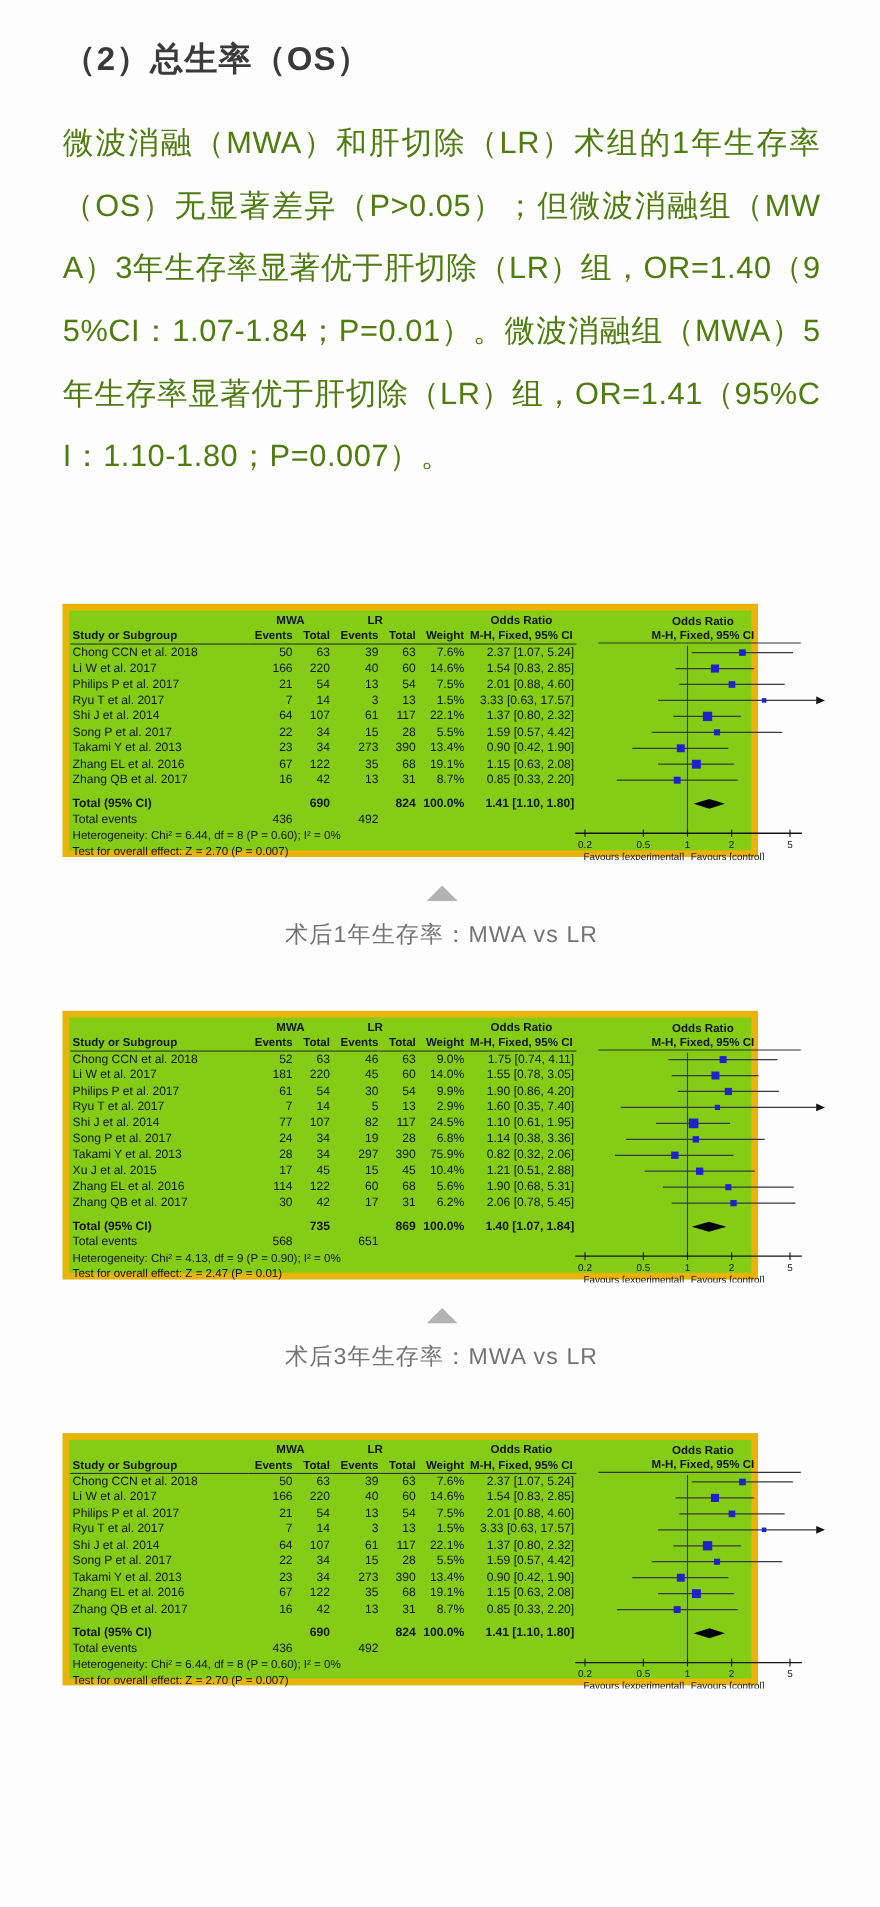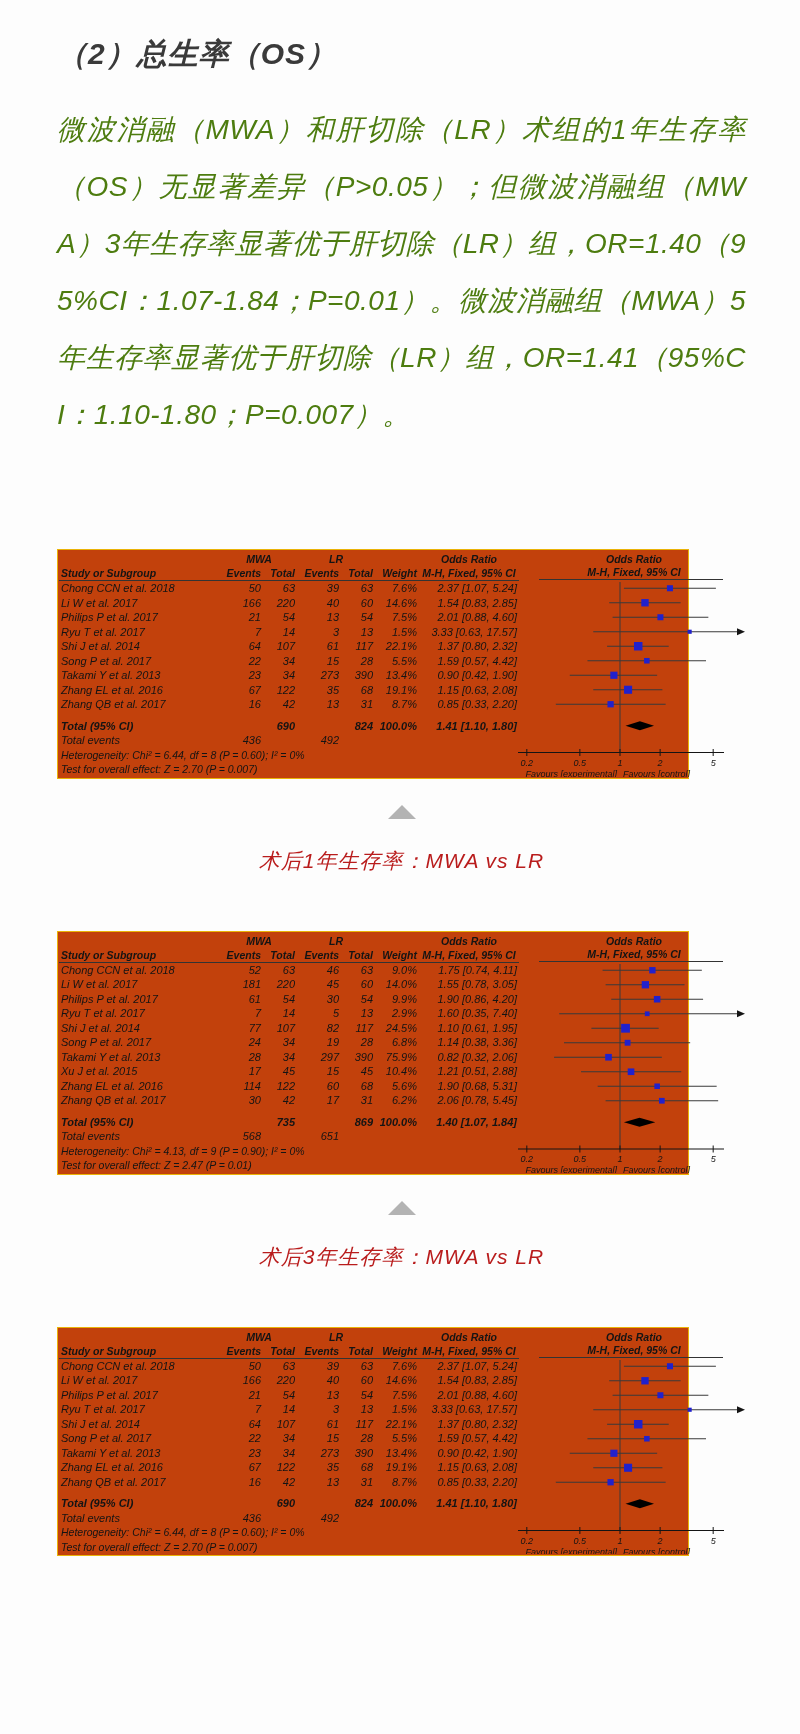--- a/index.html
+++ b/index.html
@@ -1,30 +1,30 @@
 <!DOCTYPE html>
 <html><head>
 <meta charset="utf-8">
 <style>
   html,body{margin:0;padding:0;}
   body{
     width:800px;min-height:1734px;background:#fdfdfd;overflow:hidden;
     font-family:"Liberation Sans","DejaVu Sans",sans-serif;color:#222;
   }
-  .doc{padding:34px 54px 40px 57px;width:689px;font-style:italic;}
+  .doc{padding:34px 54px 40px 57px;width:689px;}
   h1.sec-heading{
     font-size:30px;font-weight:700;color:#3a3a3a;margin:0 0 26px 0;letter-spacing:1px;
   }
   .body-text{
     font-size:28px;line-height:57px;color:#4d7c0f;margin:0 0 106px 0;
     text-align:justify;letter-spacing:0.5px;word-break:break-all;
   }
   .figure-block{margin:0 0 56px 0;}
   .figure-box{
-    position:relative;border:1px solid #eab308;background:#c2410c;
+    position:relative;border:6px solid #eab308;background:#84cc16;
     width:632px;padding:2px 0 3px 1px;box-sizing:border-box;
   }
   table.meta-table{border-collapse:collapse;table-layout:fixed;width:460px;}
   table.meta-table th,table.meta-table td{
     padding:0 2px;font-size:11px;line-height:14.5px;color:#141414;
     white-space:nowrap;overflow:hidden;
   }
   table.meta-table thead th{font-size:10.5px;font-weight:700;line-height:14px;}
   table.meta-table thead tr.h2 th{border-bottom:1px solid #333;}
   td.num,th.num{text-align:right;}
@@ -35,21 +35,21 @@
   tr.gap td{height:7px;line-height:7px;font-size:2px;}
   tr.note td{font-size:10.5px;}
   svg.plot{position:absolute;top:2px;left:459px;}
   .caption-wrap{margin-top:26px;text-align:center;}
   .tri{
     width:0;height:0;margin:0 auto;
     border-left:14px solid transparent;border-right:14px solid transparent;
     border-bottom:14px solid #b3b3b3;
   }
   .caption{
-    margin-top:28px;font-size:21px;color:#b91c1c;letter-spacing:1px;
+    margin-top:16px;font-size:21px;color:#737373;letter-spacing:1px;
   }
 </style>
 </head>
 <body>
 
 <div class="doc">
   <h1 class="sec-heading">（2）总生率（OS）</h1>
   <p class="body-text">微波消融（MWA）和肝切除（LR）术组的1年生存率（OS）无显著差异（P&gt;0.05）；但微波消融组（MWA）3年生存率显著优于肝切除（LR）组，OR=1.40（95%CI：1.07-1.84；P=0.01）。微波消融组（MWA）5年生存率显著优于肝切除（LR）组，OR=1.41（95%CI：1.10-1.80；P=0.007）。</p>
 
   <section class="figure-block">

